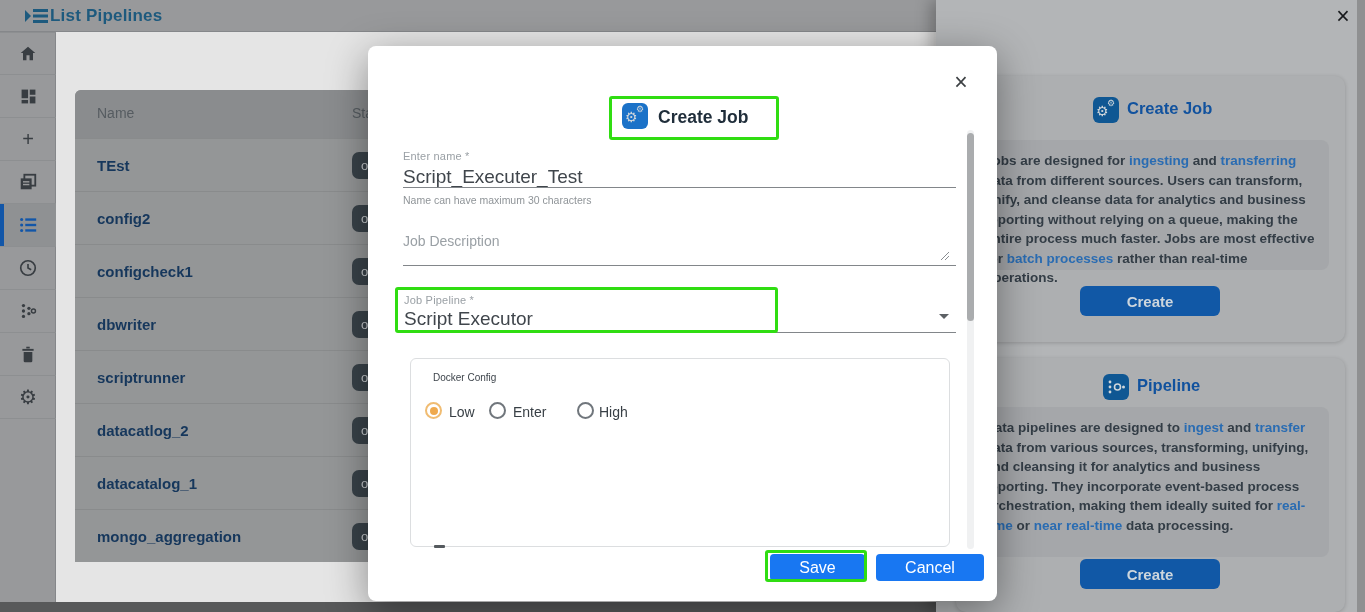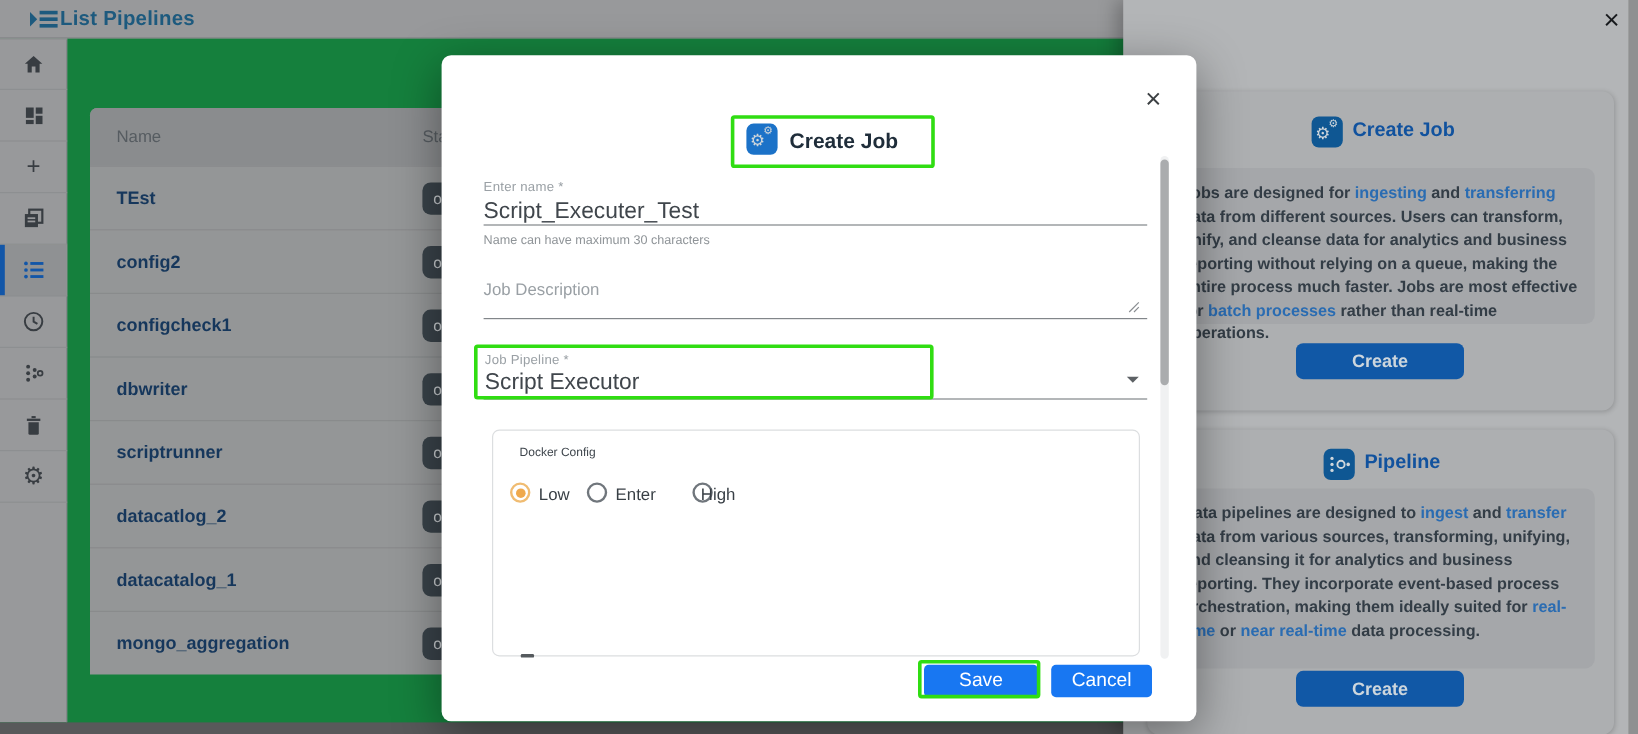--- a/index.html
+++ b/index.html
@@ -1,18 +1,18 @@
 <!DOCTYPE html>
 <html><head>
 <meta charset="utf-8">
 <style>
   *{margin:0;padding:0;box-sizing:border-box}
   html,body{background:#444}
   body{font-family:"Liberation Sans",sans-serif;-webkit-font-smoothing:antialiased}
-  .stage{position:relative;width:1365px;height:612px;overflow:hidden;background:#15803d}
+  .stage{position:relative;width:1365px;height:612px;overflow:hidden;background:#e5e5e5}
   .abs{position:absolute}
 
   
   .topbar{left:0;top:0;width:1365px;height:32px;background:#98999b;border-bottom:1px solid #85878a}
   .topbar-title{left:50px;top:6px;font-size:17px;font-weight:bold;color:#1d5a7e;letter-spacing:.2px}
   .topbar-icon{left:25px;top:7px;width:24px;height:18px}
 
   .sidebar{left:0;top:32px;width:56px;height:570px;background:#98999b;border-right:1px solid #85878a}
   .sbitem{position:relative;width:56px;height:43px;border-bottom:1px solid #8d8f91;display:flex;align-items:center;justify-content:center;color:#383d42}
   .sbitem:first-child{border-top:1px solid #8d8f91}
@@ -244,27 +244,27 @@
     <div class="abs caret" style="left:571px;top:268px"></div>
     <div class="abs uline" style="left:35px;top:286px;width:553px"></div>
 
     <div class="abs card">
       <div class="card-title">Docker Config</div>
       <span class="radio sel" style="left:14px;top:43px"></span>
       <span class="rlabel" style="left:38px;top:45px">Low</span>
       <span class="radio" style="left:78px;top:43px"></span>
       <span class="rlabel" style="left:102px;top:45px">Enter</span>
       <span class="radio" style="left:166px;top:43px"></span>
-      <span class="rlabel" style="left:173px;top:45px">High</span>
+      <span class="rlabel" style="left:188px;top:45px">High</span>
 
       <div class="partial"></div>
     </div>
 
     <button class="mbtn" style="left:402px;top:508px;width:95px">Save</button>
-    <button class="mbtn" style="left:508px;top:508px;width:84px">Cancel</button>
+    <button class="mbtn" style="left:508px;top:508px;width:108px">Cancel</button>
 
     <div class="abs sb-track"></div>
     <div class="abs sb-thumb"></div>
   </div>
 
   <div class="anno" style="left:609px;top:96px;width:170px;height:44px"></div>
   <div class="anno" style="left:395px;top:287px;width:383px;height:46px"></div>
   <div class="anno" style="left:765px;top:550px;width:102px;height:32px"></div>
 
 </div>

